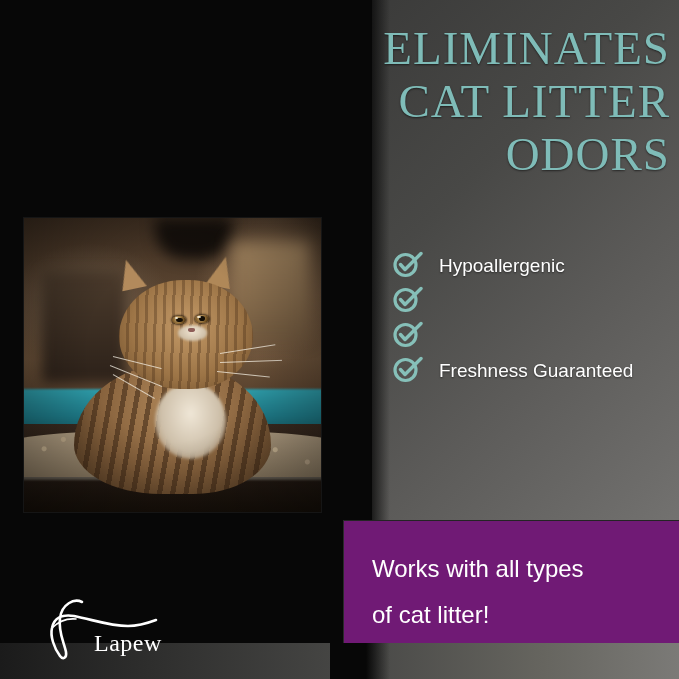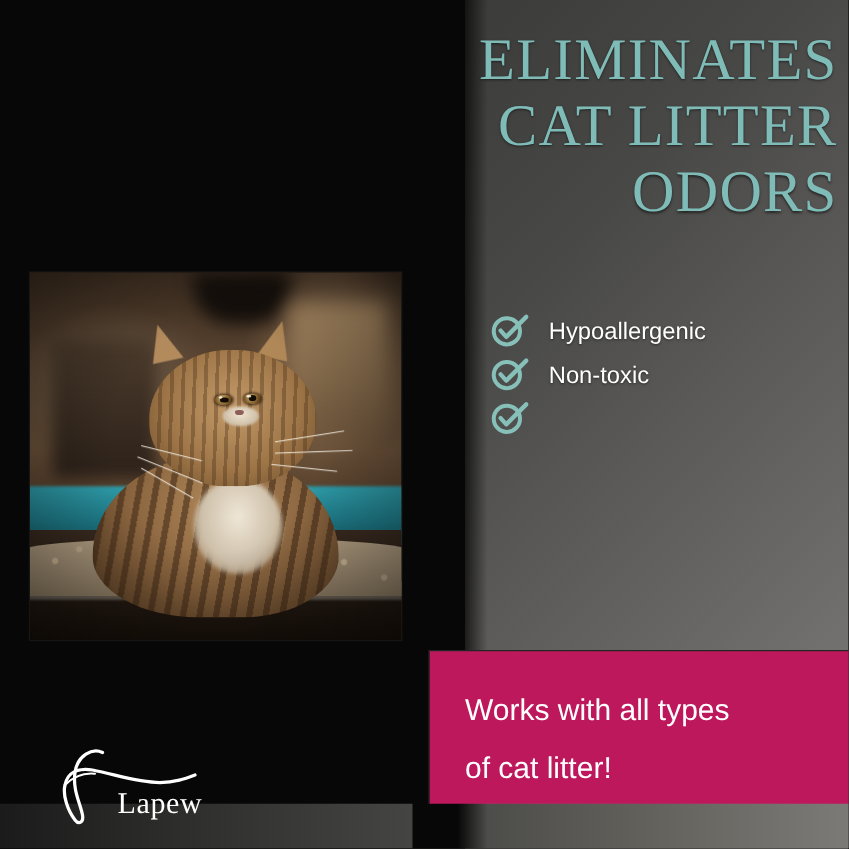--- a/index.html
+++ b/index.html
@@ -160,21 +160,21 @@
   .chk{width:31px;height:31px;flex:0 0 31px;position:relative;top:-2px;}
   .btext{
     margin-left:16px;color:#ffffff;font-size:19px;line-height:27px;
     font-family:"Liberation Sans",sans-serif;
     text-shadow:0 1px 2px rgba(0,0,0,.5);max-width:232px;
   }
 
   
   .caption{
     position:absolute;left:343px;top:520px;width:336px;height:123px;
-    background:#be185d;
+    background:#701a75;
     box-shadow:inset 1px 0 0 #2a2a2a, inset 0 1px 0 #242424;
   }
   .caption p{
     margin:0;position:absolute;left:29px;top:26px;width:290px;
     color:#ffffff;font-size:24px;line-height:46px;
     font-family:"Liberation Sans",sans-serif;white-space:pre-line;
   }
 
   
   .logo{position:absolute;left:36px;top:596px;width:160px;height:66px;}
@@ -250,32 +250,40 @@
       <span class="btext">Hypoallergenic</span>
     </div>
 
     <div class="benefit">
       <span class="chk">
         <svg width="31" height="31" viewBox="0 0 31 31">
           <circle cx="13.5" cy="17" r="10.5" fill="none" stroke="#86c0b9" stroke-width="3.2"></circle>
           <path d="M8.5 16.5 L13 21.5 L29 5.5" fill="none" stroke="#86c0b9" stroke-width="3.4" stroke-linecap="round" stroke-linejoin="round"></path>
         </svg>
       </span>
-      <span class="btext">Non-toxic</span>
-    </div>
-
-    <div class="benefit">
-      <span class="chk">
-        <svg width="31" height="31" viewBox="0 0 31 31">
-          <circle cx="13.5" cy="17" r="10.5" fill="none" stroke="#86c0b9" stroke-width="3.2"></circle>
-          <path d="M8.5 16.5 L13 21.5 L29 5.5" fill="none" stroke="#86c0b9" stroke-width="3.4" stroke-linecap="round" stroke-linejoin="round"></path>
-        </svg>
-      </span>
-    </div>
-
+    </div>
+
+    <div class="benefit">
+      <span class="chk">
+        <svg width="31" height="31" viewBox="0 0 31 31">
+          <circle cx="13.5" cy="17" r="10.5" fill="none" stroke="#86c0b9" stroke-width="3.2"></circle>
+          <path d="M8.5 16.5 L13 21.5 L29 5.5" fill="none" stroke="#86c0b9" stroke-width="3.4" stroke-linecap="round" stroke-linejoin="round"></path>
+        </svg>
+      </span>
+    </div>
+
+    <div class="benefit">
+      <span class="chk">
+        <svg width="31" height="31" viewBox="0 0 31 31">
+          <circle cx="13.5" cy="17" r="10.5" fill="none" stroke="#86c0b9" stroke-width="3.2"></circle>
+          <path d="M8.5 16.5 L13 21.5 L29 5.5" fill="none" stroke="#86c0b9" stroke-width="3.4" stroke-linecap="round" stroke-linejoin="round"></path>
+        </svg>
+      </span>
+      <span class="btext">Freshness Guaranteed</span>
+    </div>
 
   </div>
 
   <div class="caption">
     <p>Works with all types
 of cat litter!</p>
   </div>
 
   <div class="logo">
     <svg width="160" height="66" viewBox="0 0 160 66">

